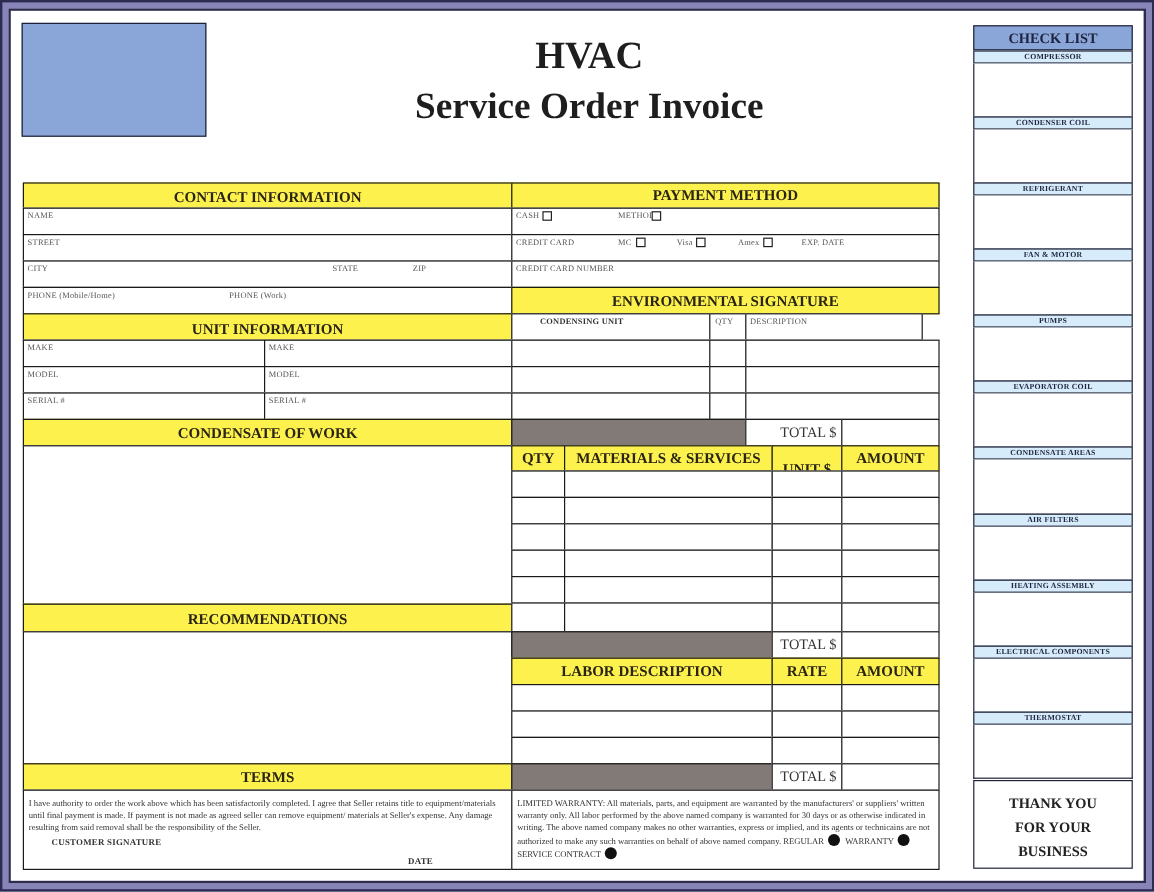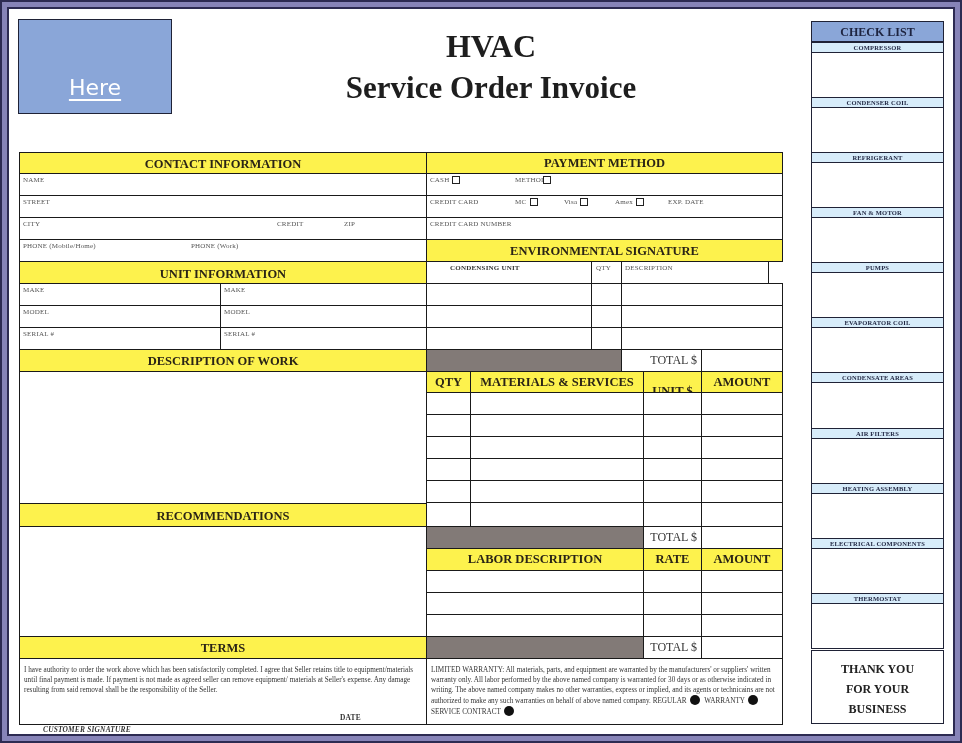--- a/index.html
+++ b/index.html
@@ -29,36 +29,35 @@
   .cl-box { position: absolute; left: 811px; width: 133px; border: 1px solid #1f2236; border-top: none; background: #fff; }
   .thanks { position: absolute; left: 811px; top: 650px; width: 133px; height: 74px; border: 1px solid #1f2236; text-align: center; font-weight: bold; font-size: 12px; color: #222; line-height: 20px; padding-top: 8px; }
 </style>
 </head>
 <body>
 
 <div class="frame-outer"></div>
 <div class="page"></div>
 
 <div class="abs logo">
-  <div class="l2">Here</div>
 </div>
 
 <div class="abs title1">HVAC</div>
 <div class="abs title2">Service Order Invoice</div>
 
 <div class="hdr" style="left:19px;top:152px;width:408px;height:22px;padding-top:3px;">CONTACT INFORMATION</div>
 <div class="cell" style="left:19px;top:173px;width:408px;height:23px;">
   <span class="lbl" style="left:3px;top:2px;">NAME</span>
 </div>
 <div class="cell" style="left:19px;top:195px;width:408px;height:23px;">
   <span class="lbl" style="left:3px;top:2px;">STREET</span>
 </div>
 <div class="cell" style="left:19px;top:217px;width:408px;height:23px;">
   <span class="lbl" style="left:3px;top:2px;">CITY</span>
-  <span class="lbl" style="left:257px;top:2px;">CREDIT</span>
+  <span class="lbl" style="left:257px;top:2px;">STATE</span>
   <span class="lbl" style="left:324px;top:2px;">ZIP</span>
 </div>
 <div class="cell" style="left:19px;top:239px;width:408px;height:23px;">
   <span class="lbl" style="left:3px;top:2px;">PHONE (Mobile/Home)</span>
   <span class="lbl" style="left:171px;top:2px;">PHONE (Work)</span>
 </div>
 
 <div class="hdr" style="left:19px;top:261px;width:408px;height:23px;padding-top:3px;">UNIT INFORMATION</div>
 <div class="cell" style="left:19px;top:283px;width:202px;height:23px;">
   <span class="lbl" style="left:3px;top:2px;">MAKE</span>
@@ -72,30 +71,30 @@
 <div class="cell" style="left:220px;top:305px;width:207px;height:23px;">
   <span class="lbl" style="left:3px;top:2px;">MODEL</span>
 </div>
 <div class="cell" style="left:19px;top:327px;width:202px;height:23px;">
   <span class="lbl" style="left:3px;top:2px;">SERIAL #</span>
 </div>
 <div class="cell" style="left:220px;top:327px;width:207px;height:23px;">
   <span class="lbl" style="left:3px;top:2px;">SERIAL #</span>
 </div>
 
-<div class="hdr" style="left:19px;top:349px;width:408px;height:23px;padding-top:2px;">DESCRIPTION OF WORK</div>
+<div class="hdr" style="left:19px;top:349px;width:408px;height:23px;padding-top:2px;">CONDENSATE OF WORK</div>
 <div class="cell" style="left:19px;top:371px;width:408px;height:133px;"></div>
 
 <div class="hdr" style="left:19px;top:503px;width:408px;height:24px;padding-top:2px;">RECOMMENDATIONS</div>
 <div class="cell" style="left:19px;top:526px;width:408px;height:111px;"></div>
 
 <div class="hdr" style="left:19px;top:636px;width:408px;height:23px;padding-top:1px;">TERMS</div>
 <div class="cell" style="left:19px;top:658px;width:408px;height:67px;">
   <div class="para" style="left:4px;top:6px;width:400px;font-size:7.2px;">I have authority to order the work above which has been satisfactorily completed. I agree that Seller retains title to equipment/materials until final payment is made. If payment is not made as agreed seller can remove equipment/ materials at Seller's expense. Any damage resulting from said removal shall be the responsibility of the Seller.</div>
-  <span class="lblb" style="left:3px;top:66px;font-size:7.4px;font-style:italic;">CUSTOMER SIGNATURE</span>
+  <span class="lblb" style="left:3px;top:38px;font-size:7.4px;">CUSTOMER SIGNATURE</span>
   <span class="lblb" style="left:300px;top:54px;font-size:7.4px;">DATE</span>
 </div>
 
 <div class="hdr" style="left:426px;top:152px;width:357px;height:22px;padding-top:0px;">PAYMENT METHOD</div>
 <div class="cell" style="left:426px;top:173px;width:357px;height:23px;">
   <span class="lbl" style="left:3px;top:2px;">CASH</span>
   <span class="chk" style="left:25px;top:2px;"></span>
   <span class="lbl" style="left:88px;top:2px;">METHOD</span>
   <span class="chk" style="left:116px;top:2px;"></span>
 </div>

